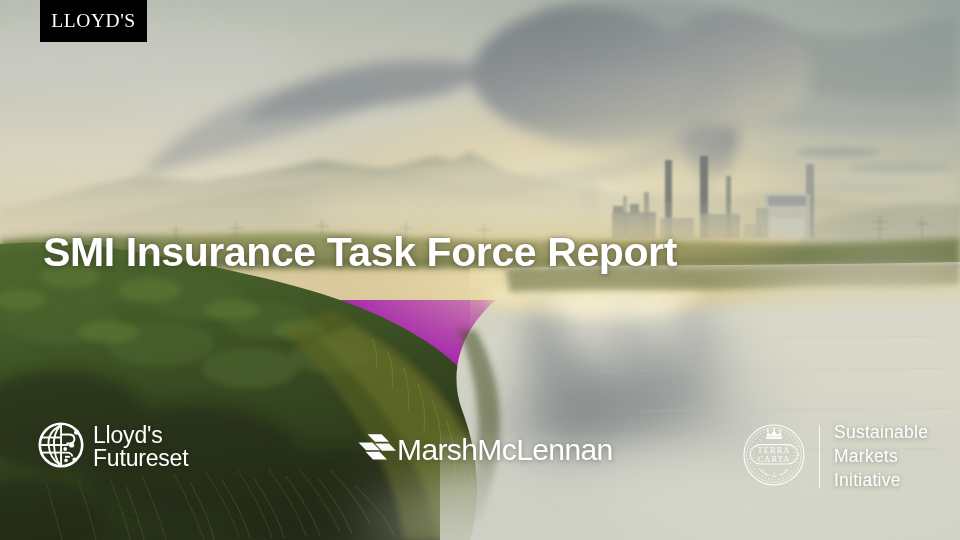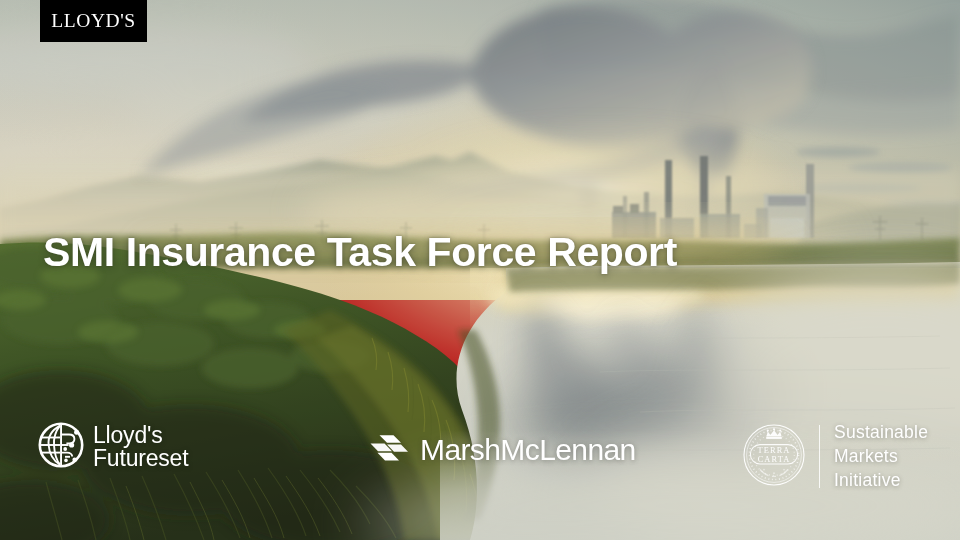--- a/index.html
+++ b/index.html
@@ -5,21 +5,21 @@
 <style>
   html, body {
     margin: 0; padding: 0;
     background: #000;
   }
   #slide {
     position: relative;
     width: 960px; height: 540px;
     overflow: hidden;
     font-family: "Liberation Sans", sans-serif;
-    background: #b91c1c;
+    background: #a21caf;
   }
   #scene { position: absolute; inset: 0; width: 960px; height: 540px; }
 
   
   .lloyds-box {
     position: absolute; left: 40px; top: 0;
     width: 107px; height: 42px;
     background: #000;
     display: flex; align-items: center; justify-content: center;
   }
@@ -53,22 +53,22 @@
     position: absolute; left: 38px; top: 422px;
     display: flex; align-items: center; gap: 9px;
   }
   .logo-futureset .wordmark {
     color: #fff; font-size: 23px; font-weight: normal;
     line-height: 1.02; letter-spacing: -0.2px;
     text-shadow: 0 1px 4px rgba(20,30,15,0.5);
   }
 
   .logo-marsh {
-    position: absolute; left: 369px; top: 433px;
-    display: flex; align-items: center; gap: 11px;
+    position: absolute; left: 357px; top: 433px;
+    display: flex; gap: 0;
   }
   .logo-marsh .wordmark {
     color: #fff; font-size: 30px; font-weight: normal;
     letter-spacing: -0.6px;
     text-shadow: 0 1px 5px rgba(60,60,55,0.45);
   }
 
   .logo-smi {
     position: absolute; left: 742px; top: 421px;
     display: flex; align-items: center; gap: 0;

